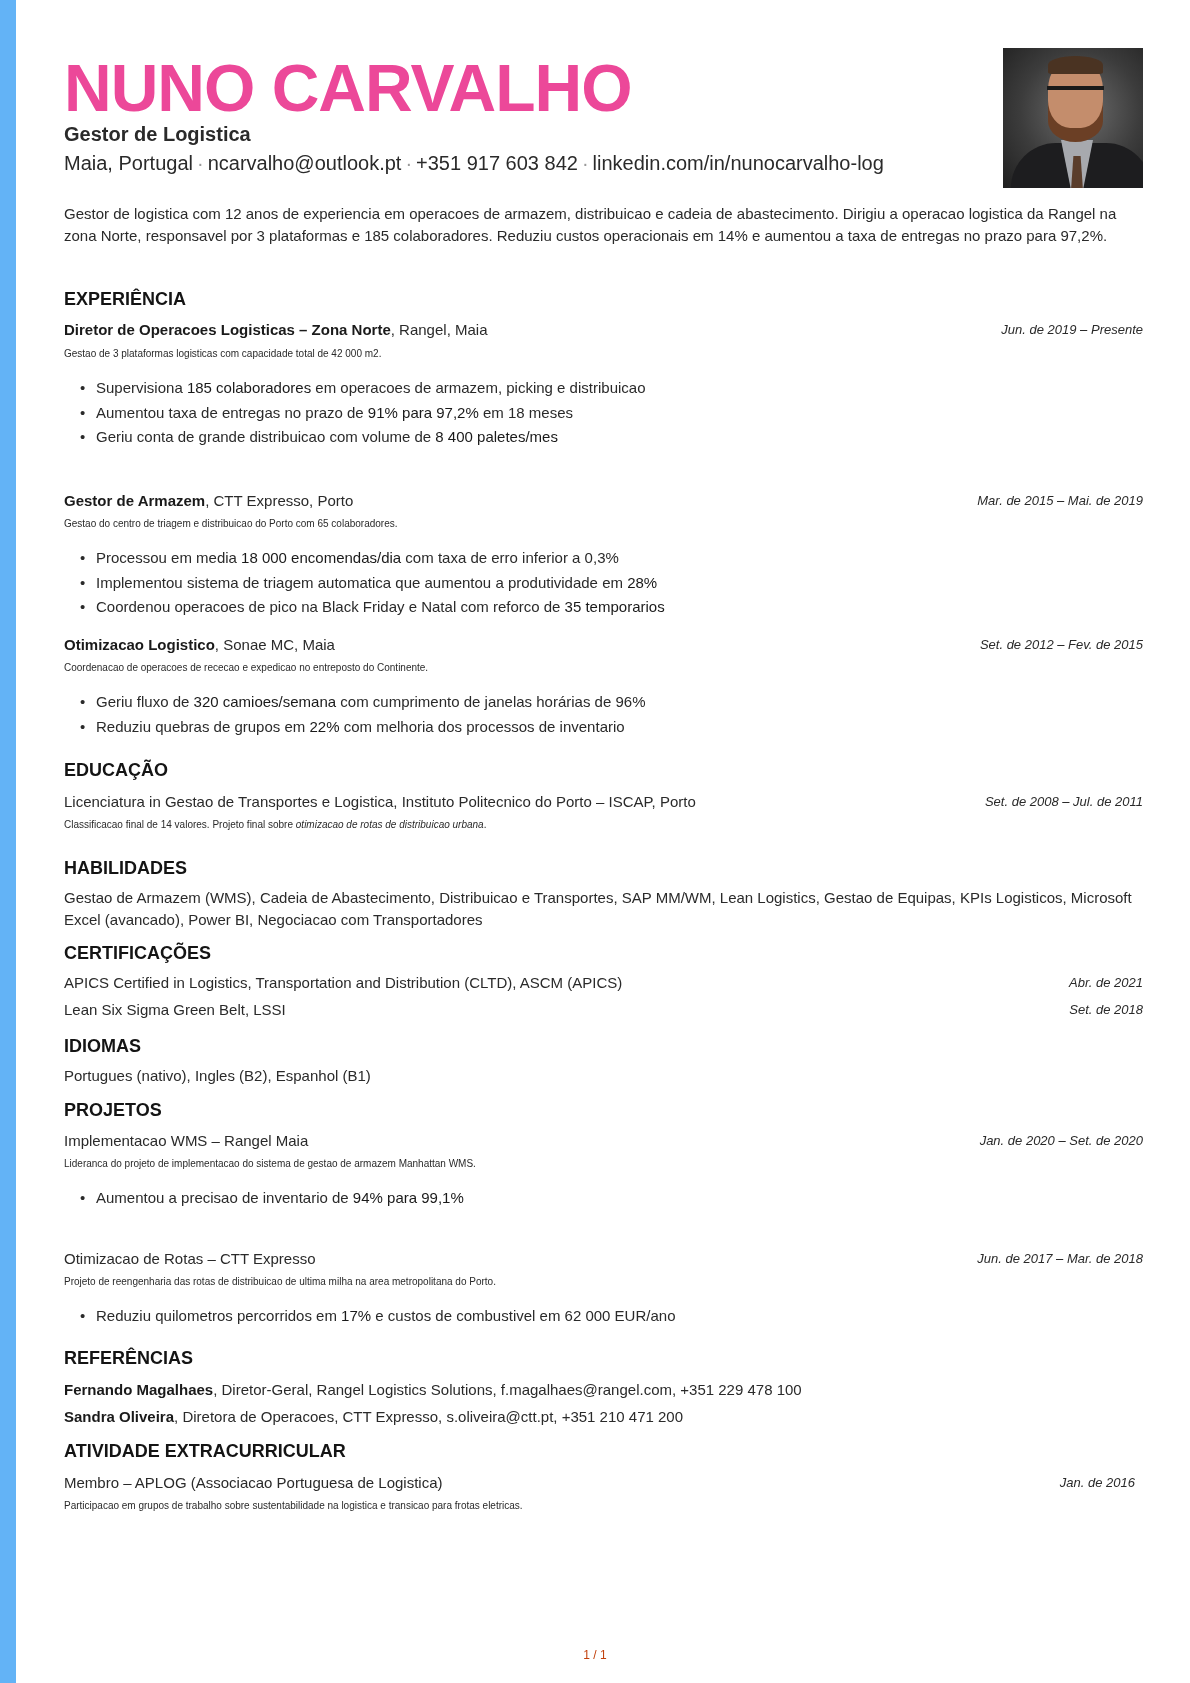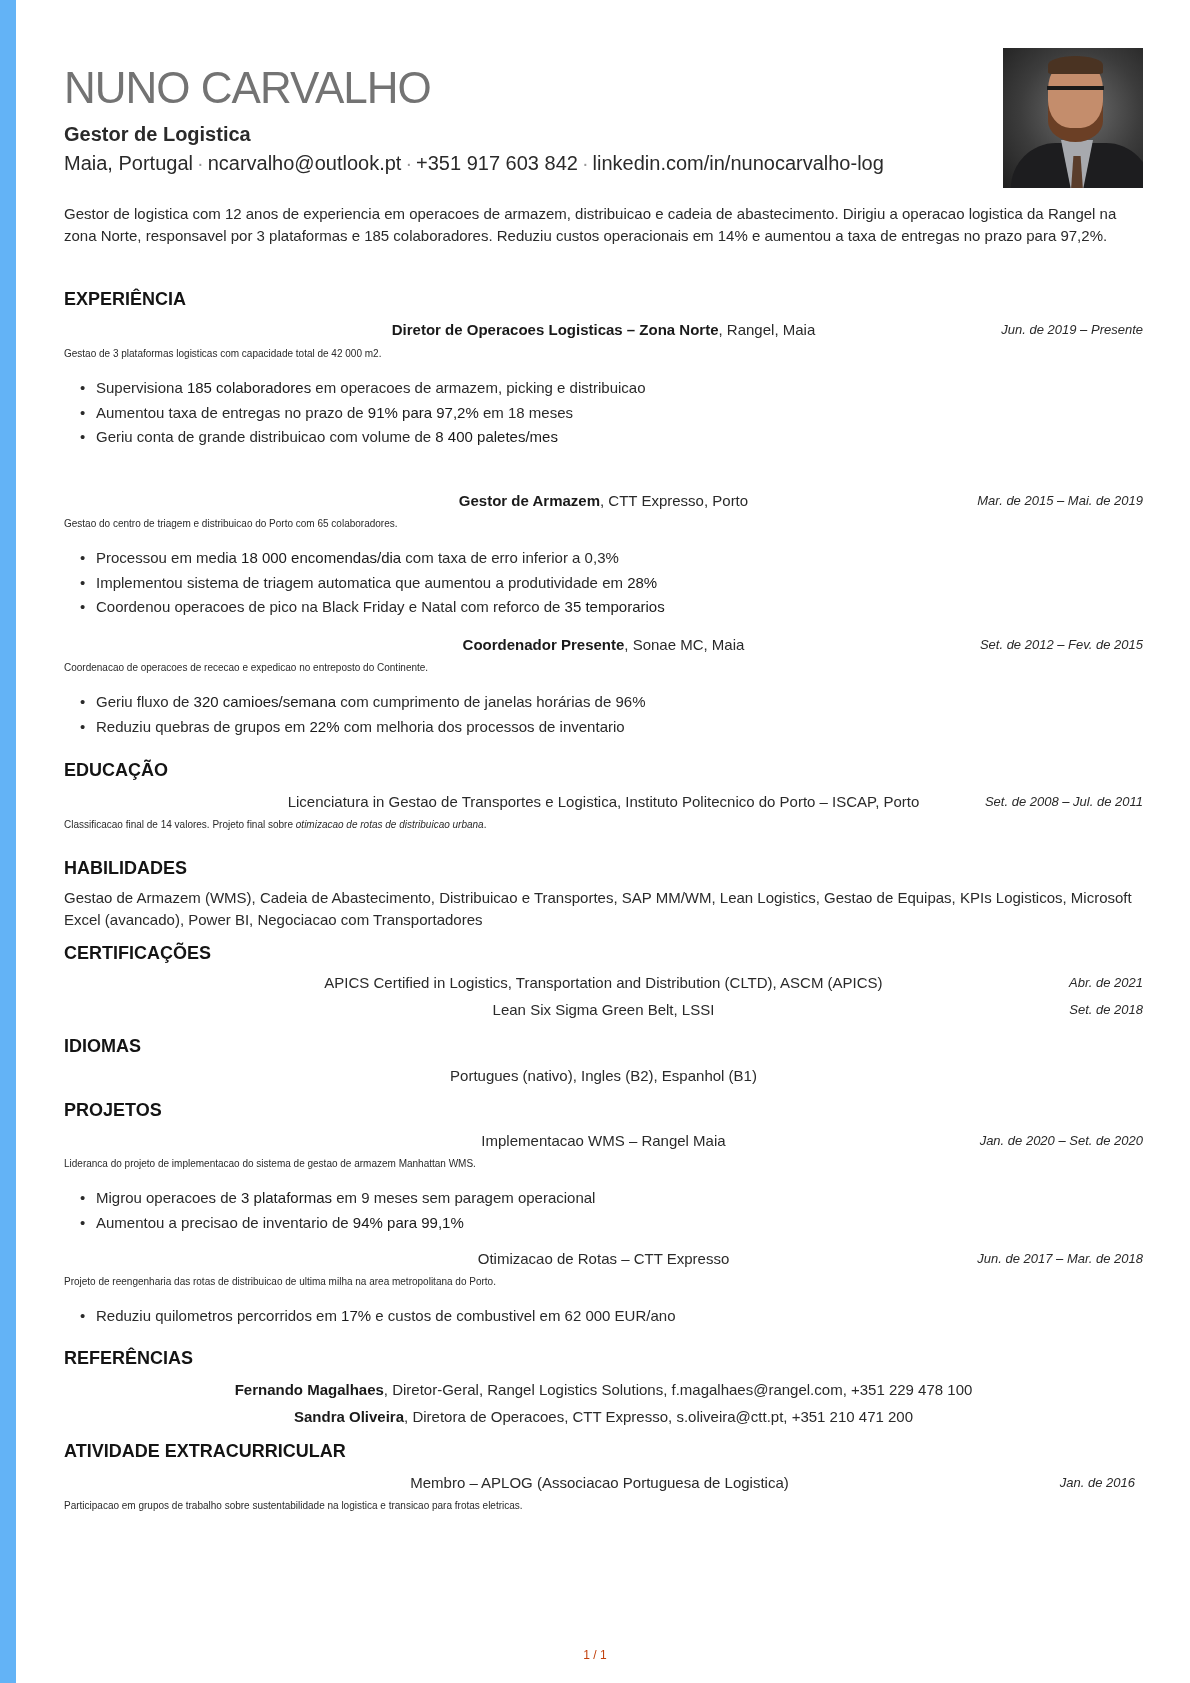--- a/index.html
+++ b/index.html
@@ -1,35 +1,35 @@
 <!DOCTYPE html>
 <html><head>
   <meta charset="utf-8">
   <style>
     * { box-sizing: border-box; margin: 0; padding: 0; }
     html, body { width: 1190px; height: 1683px; background: #ffffff; overflow: hidden; }
     body { position: relative; font-family: "Liberation Sans", "DejaVu Sans", sans-serif; color: #1f1f1f; }
     .accent-bar { position: absolute; left: 0; top: 0; width: 16px; height: 1683px; background: #63b3f6; }
     .page { position: absolute; left: 64px; top: 0; width: 1079px; }
-    .name { position: absolute; left: 0; top: 50px; font-size: 44px; font-weight: 400; letter-spacing: -1px; color: #737373; line-height: 76px; white-space: nowrap; }
+    .name { position: absolute; left: 0; top: 50px; font-size: 66px; font-weight: 700; letter-spacing: -1px; color: #ec4899; line-height: 76px; white-space: nowrap; }
     .title { position: absolute; left: 0; top: 122px; font-size: 20px; font-weight: 700; color: #2a2a2a; line-height: 24px; }
     .contact { position: absolute; left: 0; top: 154px; font-size: 20px; color: #2a2a2a; line-height: 18px; white-space: nowrap; }
     .contact .sep { color: #999; padding: 0 4px; }
     .photo { position: absolute; left: 939px; top: 48px; width: 140px; height: 140px; overflow: hidden; background: radial-gradient(ellipse at 55% 45%, #6d6d6d 0%, #3c3c3c 55%, #1f1f1f 100%); }
     .photo .suit { position: absolute; left: 8px; top: 95px; width: 140px; height: 70px; background: #1d1d1f; border-radius: 45px 45px 0 0; }
     .photo .shirt { position: absolute; left: 58px; top: 92px; width: 32px; height: 48px; background: #a7a9ae; clip-path: polygon(0 0,100% 0,70% 100%,30% 100%); }
     .photo .tie { position: absolute; left: 68px; top: 108px; width: 12px; height: 34px; background: #5a3d2b; clip-path: polygon(20% 0,80% 0,100% 100%,0 100%); }
     .photo .head { position: absolute; left: 45px; top: 10px; width: 55px; height: 70px; background: #c48d6c; border-radius: 45% 45% 40% 40%; }
     .photo .hair { position: absolute; left: 45px; top: 8px; width: 55px; height: 18px; background: #4a3322; border-radius: 50% 50% 10% 10%; }
     .photo .beard { position: absolute; left: 45px; top: 52px; width: 55px; height: 42px; background: #6b3f25; border-radius: 10% 10% 50% 50%; }
     .photo .glasses { position: absolute; left: 44px; top: 38px; width: 57px; height: 4px; background: #1a1a1a; }
 
     .summary { position: absolute; left: 0; top: 203px; width: 1079px; font-size: 15px; line-height: 21.5px; color: #2a2a2a; }
     .section-h { position: absolute; left: 0; font-size: 18px; font-weight: 700; color: #141414; line-height: 22px; }
-    .row { position: absolute; left: 0; width: 1079px; font-size: 15px; line-height: 20px; color: #2a2a2a; text-align: center; }
+    .row { position: absolute; left: 0; width: 1079px; font-size: 15px; line-height: 20px; color: #2a2a2a; }
     .row .date { position: absolute; right: 0; top: 0; font-size: 13px; font-style: italic; color: #2a2a2a; }
     .row b { font-weight: 700; color: #1a1a1a; }
     .desc { position: absolute; left: 0; width: 1079px; font-size: 10px; line-height: 20px; color: #2a2a2a; }
     .bullets { position: absolute; left: 16px; width: 1060px; list-style: none; }
     .bullets li { position: relative; padding-left: 16px; font-size: 15px; line-height: 24.5px; color: #2a2a2a; }
     .bullets li::before { content: "•"; position: absolute; left: 0; top: 0; color: #2a2a2a; }
     .bullets b { font-weight: 400; color: #1a1a1a; }
     .para { position: absolute; left: 0; width: 1079px; font-size: 15px; line-height: 21.5px; color: #2a2a2a; }
     .footer { position: absolute; left: 0; top: 1648px; width: 1190px; text-align: center; font-size: 12px; color: #c2410c; }
   </style>
@@ -75,21 +75,21 @@
     <span class="date">Mar. de 2015 – Mai. de 2019</span>
   </div>
   <div class="desc" style="top:514px">Gestao do centro de triagem e distribuicao do Porto com 65 colaboradores.</div>
   <ul class="bullets" style="top:546px">
     <li><span>Processou em media </span><b>18 000 encomendas/dia</b><span> com taxa de erro inferior a 0,3%</span></li>
     <li><span>Implementou sistema de triagem automatica que aumentou a produtividade em </span><b>28%</b><span></span></li>
     <li><span>Coordenou operacoes de pico na Black Friday e Natal com reforco de </span><b>35 temporarios</b><span></span></li>
   </ul>
 
   <div class="row" style="top:635px">
-    <b>Coordenador Presente</b><span>, Sonae MC, Maia</span>
+    <b>Otimizacao Logistico</b><span>, Sonae MC, Maia</span>
     <span class="date">Set. de 2012 – Fev. de 2015</span>
   </div>
   <div class="desc" style="top:658px">Coordenacao de operacoes de rececao e expedicao no entreposto do Continente.</div>
   <ul class="bullets" style="top:690px">
     <li><span>Geriu fluxo de </span><b>320 camioes/semana</b><span> com cumprimento de janelas horárias de 96%</span></li>
     <li><span>Reduziu quebras de grupos em </span><b>22%</b><span> com melhoria dos processos de inventario</span></li>
   </ul>
 
   <div class="section-h" style="top:759px">EDUCAÇÃO</div>
   <div class="row" style="top:792px">
@@ -116,21 +116,20 @@
   <div class="section-h" style="top:1035px">IDIOMAS</div>
   <div class="row" style="top:1066px">Portugues (nativo), Ingles (B2), Espanhol (B1)</div>
 
   <div class="section-h" style="top:1099px">PROJETOS</div>
   <div class="row" style="top:1131px">
     <span>Implementacao WMS – Rangel Maia</span>
     <span class="date">Jan. de 2020 – Set. de 2020</span>
   </div>
   <div class="desc" style="top:1154px">Lideranca do projeto de implementacao do sistema de gestao de armazem Manhattan WMS.</div>
   <ul class="bullets" style="top:1186px">
-    <li><span>Migrou operacoes de </span><b>3 plataformas</b><span> em 9 meses sem paragem operacional</span></li>
     <li><span>Aumentou a precisao de inventario de </span><b>94% para 99,1%</b><span></span></li>
   </ul>
   <div class="row" style="top:1249px">
     <span>Otimizacao de Rotas – CTT Expresso</span>
     <span class="date">Jun. de 2017 – Mar. de 2018</span>
   </div>
   <div class="desc" style="top:1272px">Projeto de reengenharia das rotas de distribuicao de ultima milha na area metropolitana do Porto.</div>
   <ul class="bullets" style="top:1304px">
     <li><span>Reduziu quilometros percorridos em </span><b>17%</b><span> e custos de combustivel em 62 000 EUR/ano</span></li>
   </ul>

